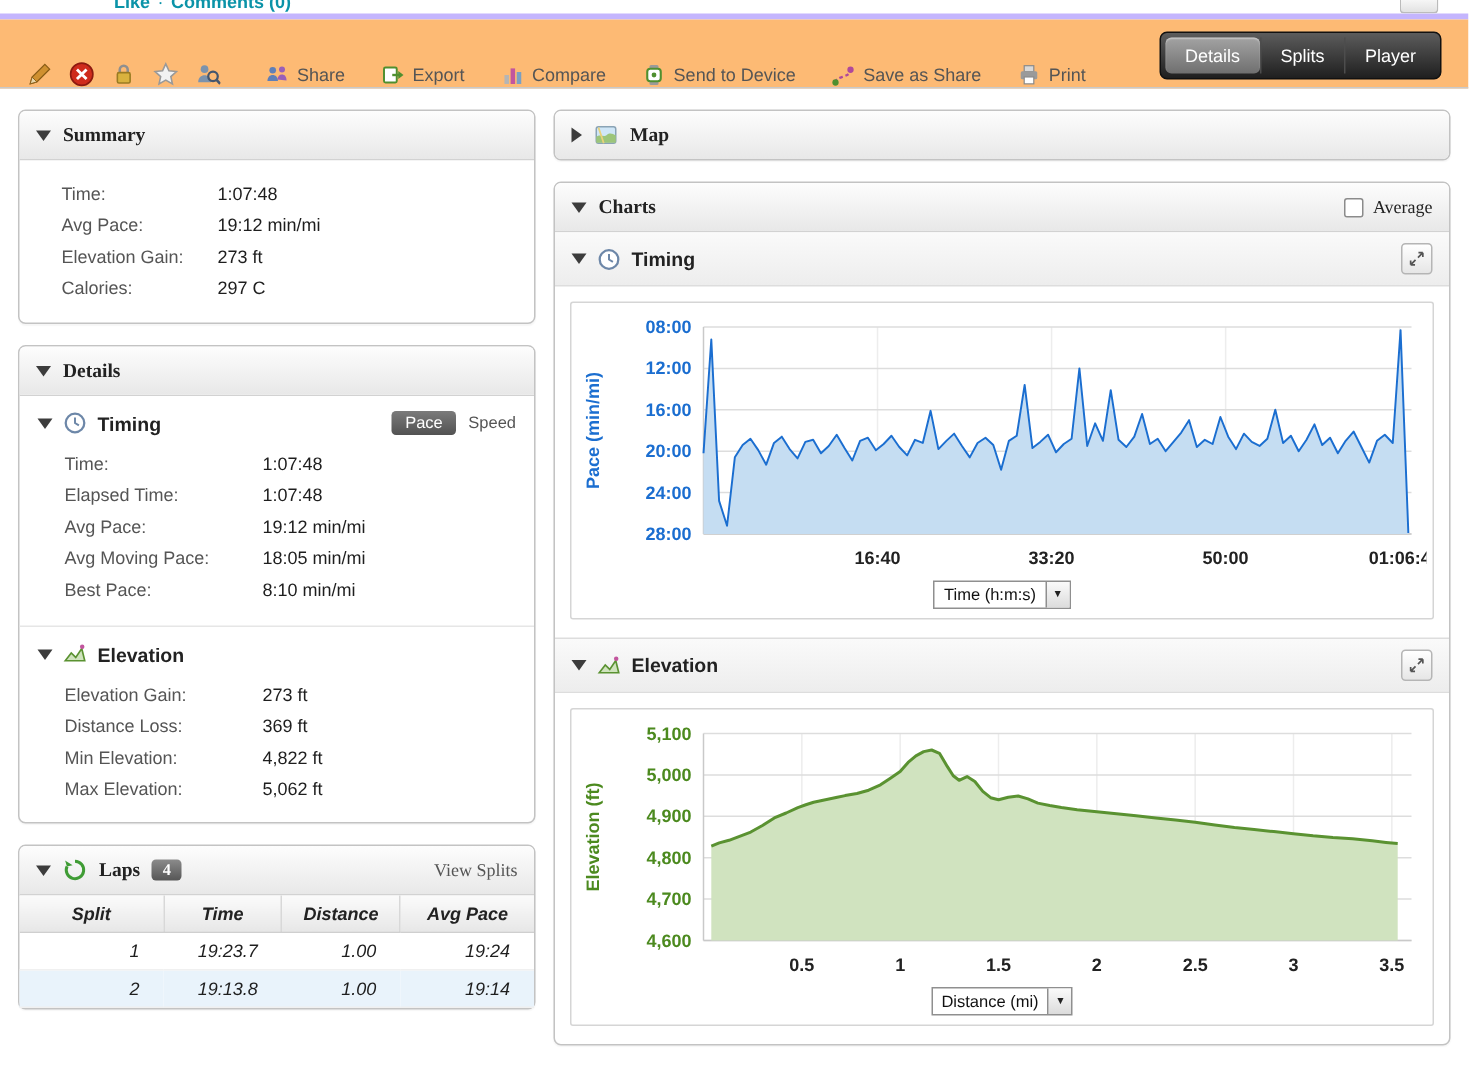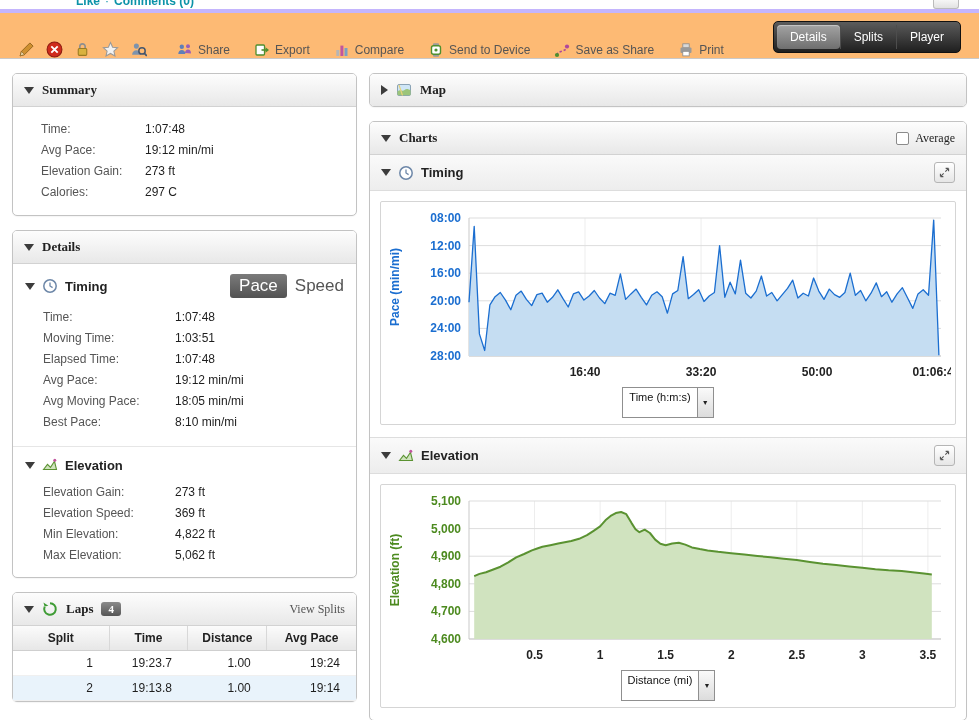--- a/index.html
+++ b/index.html
@@ -47,49 +47,49 @@
   .kv { padding:11px 14px 13px 28px; }
   .kv-row { display:flex; padding:3.5px 0; }
   .kv-label { width:104px; color:#555; flex:none; }
   .kv-value { color:#1e1e1e; }
 
   
   .sub-hd { display:flex; align-items:center; gap:7px; padding:10px 12px 5px; font-size:13px; font-weight:bold; color:#222; }
   .sub-body { padding:3px 12px 12px 30px; }
   .sub-body .kv-row .kv-label { width:132px; }
   .sub-div { border-top:1px solid #e6e6e6; margin:2px 0 0; }
-  .toggle-group { margin-left:auto; display:flex; align-items:center; gap:8px; font-weight:normal; font-size:17px; }
+  .toggle-group { margin-left:auto; display:flex; align-items:center; gap:8px; font-weight:normal; font-size:11px; }
   .toggle-pill { background:linear-gradient(#7b7b7b,#525252); color:#fff; border-radius:3px; padding:2px 9px; cursor:pointer; }
   .toggle-plain { color:#555; cursor:pointer; }
 
   
   .badge { background:linear-gradient(#8b8b8b,#565656); color:#fff; border-radius:3px; padding:1px 7px; font-size:11px; font-weight:bold; }
   .view-splits { margin-left:auto; font-weight:normal; font-size:12px; color:#555; cursor:pointer; }
-  table.laps { width:100%; border-collapse:collapse; font-size:12px; }
+  table.laps { width:100%; border-collapse:collapse; font-size:12px;font-style:italic; }
   table.laps th { background:linear-gradient(#fbfbfb,#e7e7e7); border-bottom:1px solid #cfcfcf; border-right:1px solid #d8d8d8;
     padding:5px 6px; font-weight:bold; color:#222; text-align:center; }
   table.laps th:last-child { border-right:none;text-align:center; }
   table.laps td { padding:5px 16px 5px 6px; text-align:right; color:#1e1e1e; border-bottom:1px solid #f0f0f0; }
   table.laps tr.alt td { background:#e9f3fb; }
   table.laps col.c1{width:28%} table.laps col.c2{width:23%} table.laps col.c3{width:23%} table.laps col.c4{width:26%}
 
   
   .avg { margin-left:auto; display:flex; align-items:center; gap:6px; font-weight:normal; font-size:12px; color:#222; }
   .checkbox { width:13px; height:13px; border:1px solid #8b8b8b; background:#fff; border-radius:2px; cursor:pointer; }
   .chart-sub-hd { display:flex; align-items:center; gap:7px; padding:7px 11px; font-size:13px; font-weight:bold; color:#222;
     background:linear-gradient(#fafafa,#ededed); border-bottom:1px solid #ddd; }
   .chart-sub-hd + .chart-box { margin-top:10px; }
   .chart-sub + .chart-sub .chart-sub-hd { border-top:1px solid #ddd; }
   .expand-box { margin-left:auto; width:21px; height:21px; border:1px solid #b5b5b5; border-radius:3px;
     background:linear-gradient(#fff,#e6e6e6); display:flex; align-items:center; justify-content:center; cursor:pointer; }
   .expand-box svg { width:13px; height:13px; display:block; }
   .chart-box { border:1px solid #d5d5d5; border-radius:2px; margin:10px 10px 12px; padding:8px 4px 6px; background:#fff; }
   .chart-svg { display:block; }
   .dd-row { display:flex; justify-content:center; margin-top:1px; }
-  .dropdown { display:flex; align-items:stretch; border:1px solid #8f8f8f; background:#fff; height:31px; font-size:11px; cursor:pointer; }
+  .dropdown { display:flex; align-items:stretch; border:1px solid #8f8f8f; background:#fff; height:19px; font-size:11px; cursor:pointer; }
   .dropdown .txt { padding:3px 6px 0; color:#111; }
   .dropdown .arrow-box { width:16px; border-left:1px solid #8f8f8f; background:linear-gradient(#fafafa,#dcdcdc);
     display:flex; align-items:center; justify-content:center; font-size:7px; color:#222; }
 </style>
 </head>
 <body>
 
 <div class="topstrip">
   <div class="topstrip-inner">
     <span class="toplink">Like</span><span class="topsep">·</span><span class="toplink">Comments (0)</span>
@@ -249,24 +249,20 @@
           <span class="toggle-pill">Pace</span>
           <span class="toggle-plain">Speed</span>
         </span>
       </div>
       <div class="sub-body">
           <div class="kv-row">
             <span class="kv-label">Time:</span>
             <span class="kv-value">1:07:48</span>
           </div>
           <div class="kv-row">
-            <span class="kv-label">Moving Time:</span>
-            <span class="kv-value">1:03:51</span>
-          </div>
-          <div class="kv-row">
             <span class="kv-label">Elapsed Time:</span>
             <span class="kv-value">1:07:48</span>
           </div>
           <div class="kv-row">
             <span class="kv-label">Avg Pace:</span>
             <span class="kv-value">19:12 min/mi</span>
           </div>
           <div class="kv-row">
             <span class="kv-label">Avg Moving Pace:</span>
             <span class="kv-value">18:05 min/mi</span>
@@ -286,21 +282,21 @@
             </svg>
         </span>
         <span>Elevation</span>
       </div>
       <div class="sub-body">
           <div class="kv-row">
             <span class="kv-label">Elevation Gain:</span>
             <span class="kv-value">273 ft</span>
           </div>
           <div class="kv-row">
-            <span class="kv-label">Elevation Speed:</span>
+            <span class="kv-label">Distance Loss:</span>
             <span class="kv-value">369 ft</span>
           </div>
           <div class="kv-row">
             <span class="kv-label">Min Elevation:</span>
             <span class="kv-value">4,822 ft</span>
           </div>
           <div class="kv-row">
             <span class="kv-label">Max Elevation:</span>
             <span class="kv-value">5,062 ft</span>
           </div>

